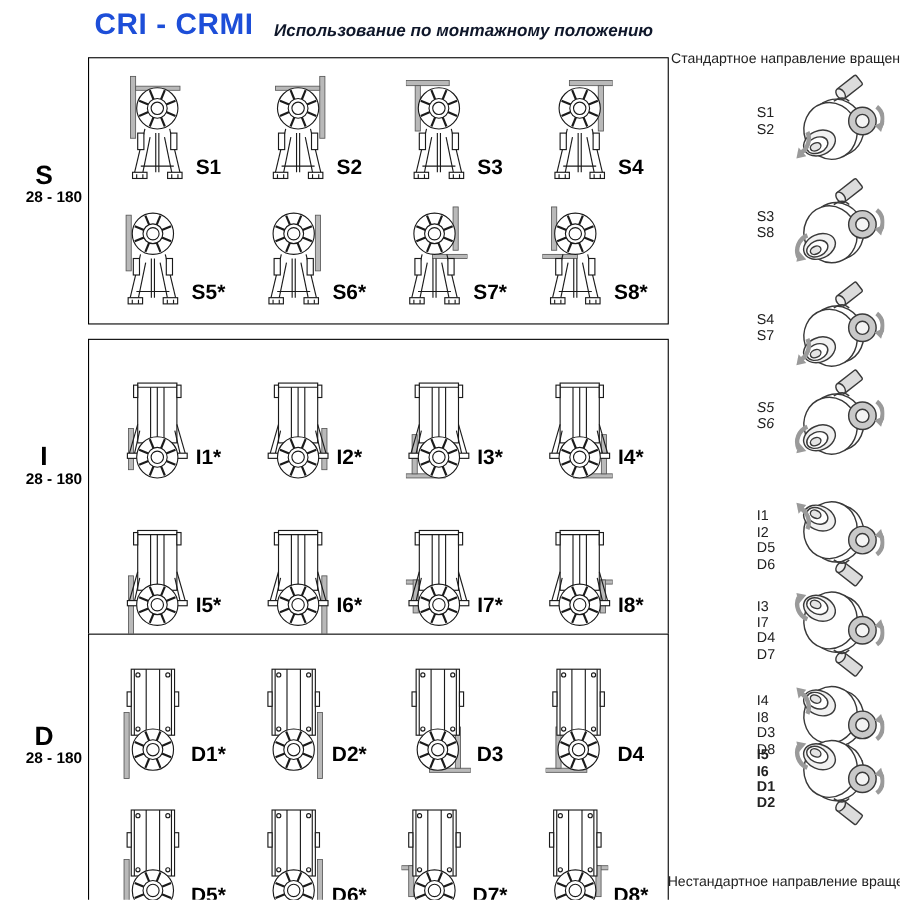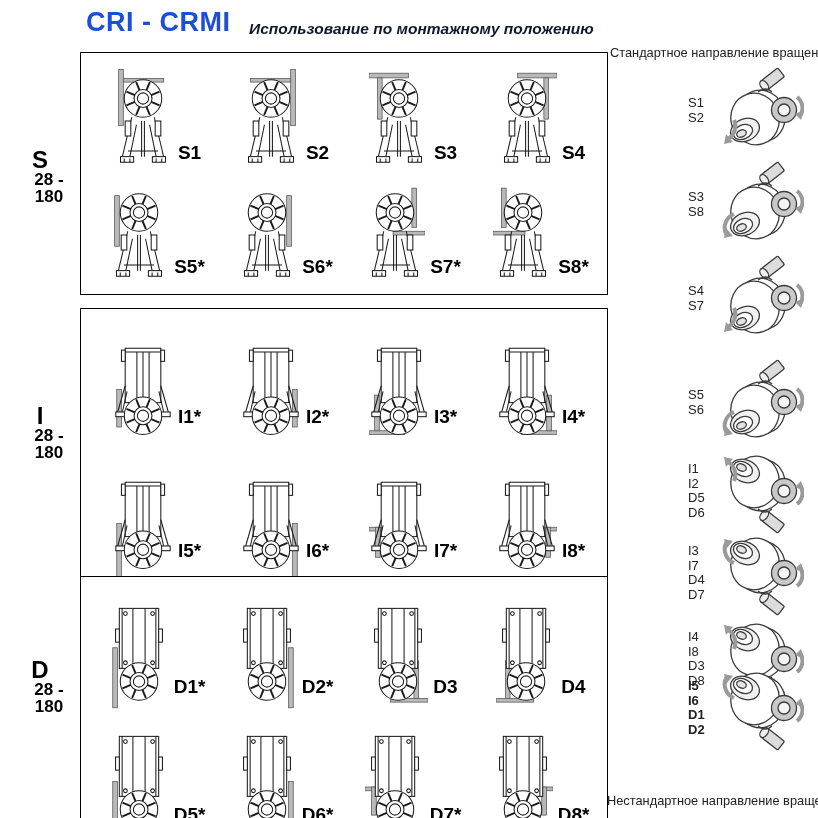--- a/index.html
+++ b/index.html
@@ -28,21 +28,21 @@
   }
   .cell{display:flex;align-items:flex-end;justify-content:center;}
   .cell svg{display:block;flex:0 0 auto;}
   .lbl{font-weight:bold;font-size:19px;color:#000;margin-left:5px;white-space:nowrap;}
   #box-S .lbl{margin-bottom:10px;}
   #box-I .lbl{margin-bottom:22px;}
   #box-D .lbl{margin-bottom:14px;}
   .side-label{position:absolute;left:0;width:80px;text-align:center;color:#000;}
   #side-S{top:149px;} #side-I{top:405px;} #side-D{top:659px;}
   .side-letter{font-size:24px;font-weight:bold;line-height:22px;}
-  .side-range{font-size:17px;font-weight:bold;line-height:17px;padding-left:18px;}
+  .side-range{font-size:14px;font-weight:bold;line-height:17px;padding-left:18px;}
   .rail-header{position:absolute;left:610px;top:45px;font-size:12.8px;color:#222;white-space:nowrap;}
   .rail-footer{position:absolute;left:607px;top:793px;font-size:12.8px;color:#222;white-space:nowrap;}
   .rail-item{position:absolute;left:608px;width:210px;height:92px;}
   .rail-item .labels{
     position:absolute;left:80px;top:50%;transform:translateY(-50%);
     font-size:13px;line-height:14.5px;color:#222;
   }
   .rail-item svg{position:absolute;left:104px;top:0;}
 </style>
 </head>
@@ -986,21 +986,21 @@
    <circle cx="72" cy="46" r="12.5" fill="#c9c9c9"></circle>
    <circle cx="72" cy="46" r="6" fill="#f4f4f4"></circle>
    <path d="M14,76 A15,15 0 0 0 22,56" stroke="#9a9a9a" stroke-width="4" fill="none"></path>
    <polygon points="12,80 21,78 14,70" fill="#9a9a9a" stroke="none"></polygon>
    <path d="M85,33 A14,14 0 0 1 88,52" stroke="#9a9a9a" stroke-width="4" fill="none"></path>
    <polygon points="89,56 92,46 83,50" fill="#9a9a9a" stroke="none"></polygon>
           </g>
         </g>
       </svg>
     </div>
-    <div class="rail-item" style="top: 356px;">
+    <div class="rail-item" style="top: 332px; font-style: italic;">
       <div class="labels">
         <div>S5</div>
         <div>S6</div>
       </div>
       <svg width="92" height="92" viewBox="0 0 92 92">
     <g stroke="#3a3a3a" stroke-width="1.3" fill="none">
           <g>
    <ellipse cx="49" cy="52" rx="24" ry="26" transform="rotate(-18 49 52)" fill="#fff"></ellipse>
    <ellipse cx="43" cy="55" rx="24" ry="26" transform="rotate(-18 43 55)" fill="#fff"></ellipse>
    <ellipse cx="33" cy="66" rx="15" ry="11" transform="rotate(-24 33 66)" fill="#f1f1f1"></ellipse>

